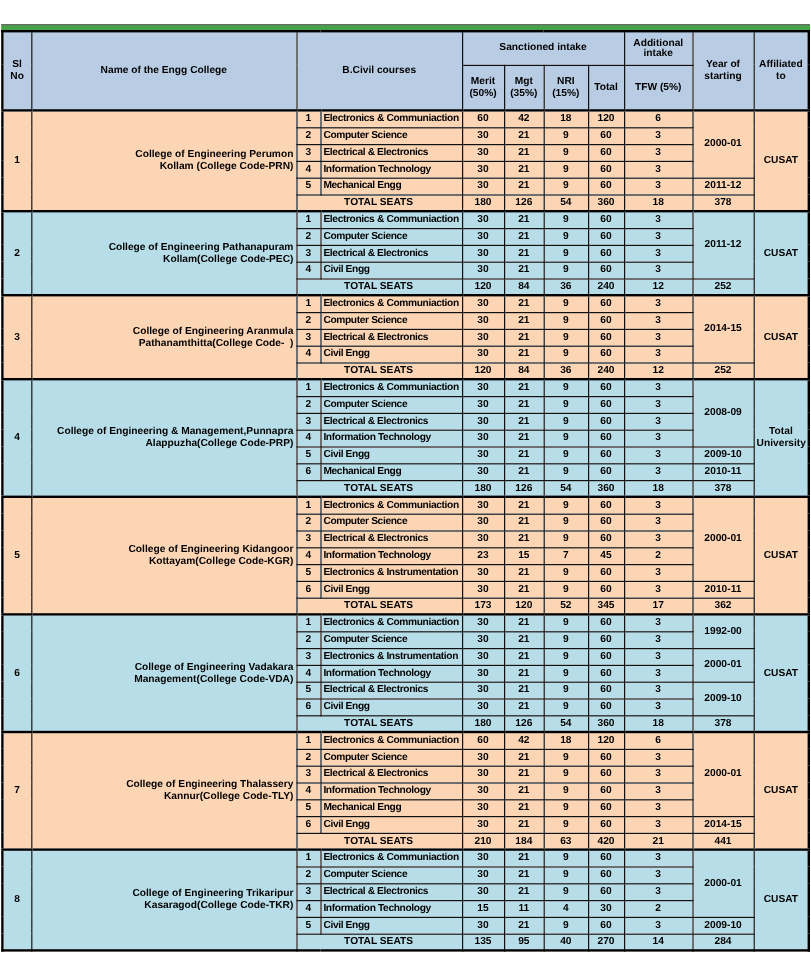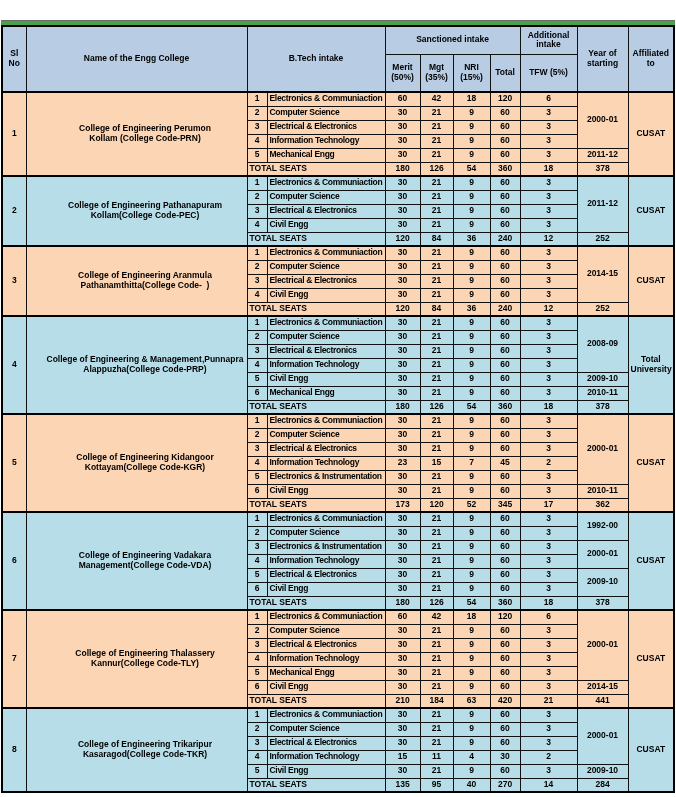--- a/index.html
+++ b/index.html
@@ -27,22 +27,22 @@
     line-height:1.12; overflow:hidden;
   }
   thead th { background:var(--header-bg,#b8cce4); }
   tr.h1 { height:28px; }
   tr.h2 { height:38px; }
   tbody tr { height:14px; }
   tbody tr.peach td { background:var(--peach,#fcd5b4); }
   tbody tr.cyan  td { background:var(--cyan,#b7dee8); }
   tbody tr.block-first td { border-top:2px solid #000; }
   td.course-name { text-align:left; letter-spacing:-0.3px; }
-  td.total-label { text-align:left; padding-right:3px;margin-left:16px; }
-  td.college-name div { text-align:center;margin-left:17px; }
+  td.total-label { text-align:center; padding-right:3px;margin-left:16px; }
+  td.college-name div { text-align:right;margin-left:17px; }
   td.num, td.grand { font-size:8.5px; }
 </style>
 </head>
 <body>
 
 <div class="top-space"></div>
 <div class="green-rule"></div>
 
 <table class="intake">
   <colgroup>
@@ -55,21 +55,21 @@
       <col style="width:37px">
       <col style="width:30px">
     <col style="width:57px">
       <col style="width:51px">
       <col style="width:46px">
   </colgroup>
   <thead>
     <tr class="h1">
       <th rowspan="2">Sl No</th>
       <th rowspan="2">Name of the Engg College</th>
-      <th rowspan="2" colspan="2">B.Tech intake</th>
+      <th rowspan="2" colspan="2">B.Civil courses</th>
       <th colspan="4">Sanctioned intake</th>
       <th>Additional intake</th>
       <th rowspan="2">Year of starting</th>
       <th rowspan="2">Affiliated to</th>
     </tr>
     <tr class="h2">
       <th>Merit (50%)</th>
       <th>Mgt (35%)</th>
       <th>NRI (15%)</th>
       <th>Total</th>

